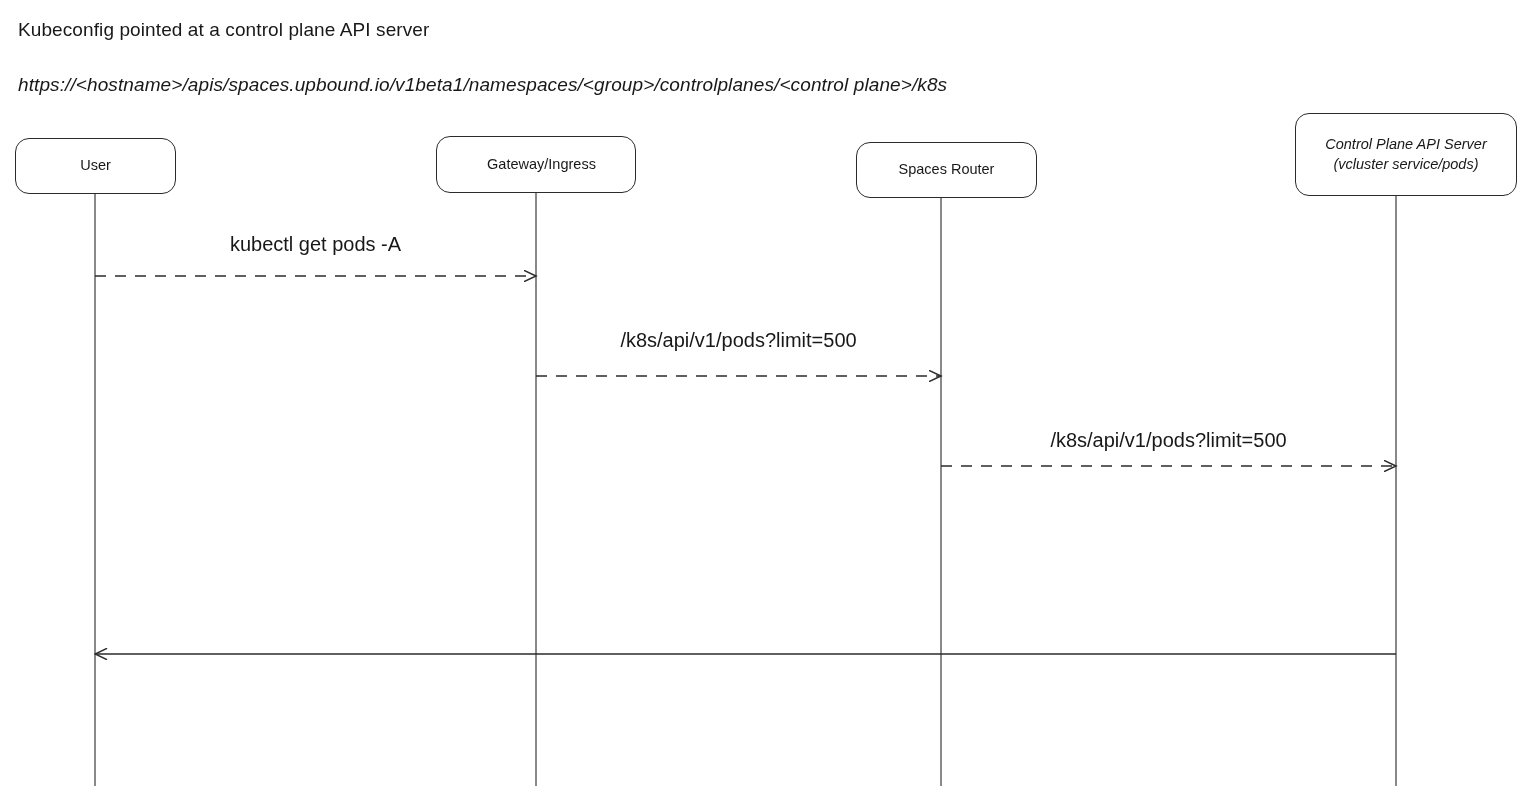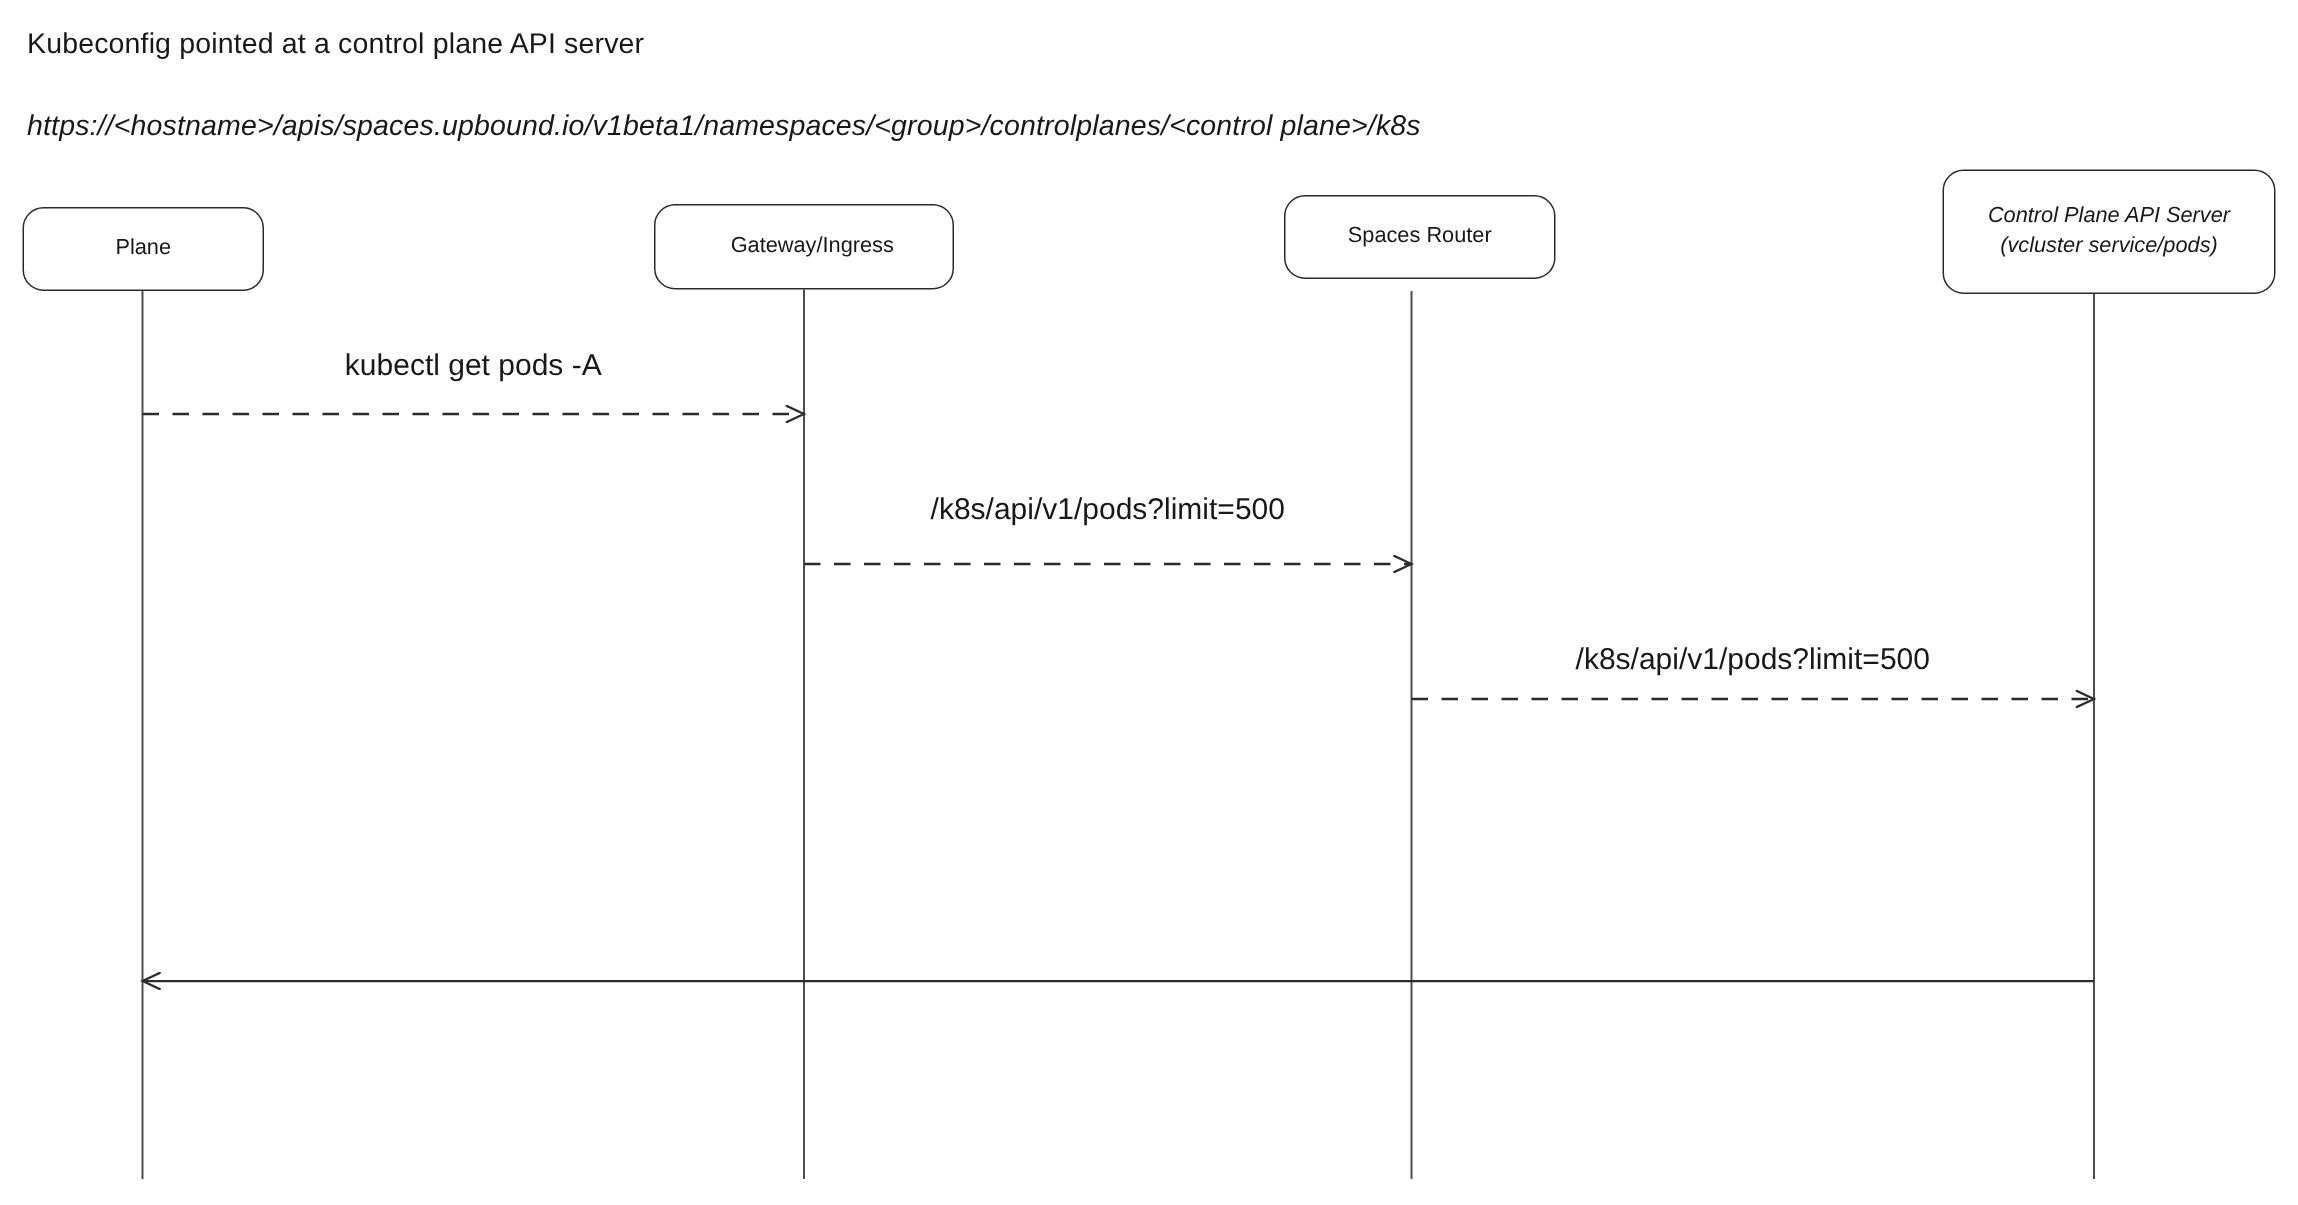--- a/index.html
+++ b/index.html
@@ -98,28 +98,28 @@
       </g>
     <g id="messages-group">
         <line x1="95" x2="536" y1="276" y2="276" stroke="#2b2b2b" stroke-width="1.7" stroke-dasharray="11,9" marker-end="url(#openArrowR)"></line>
         <line x1="536" x2="941" y1="376" y2="376" stroke="#2b2b2b" stroke-width="1.7" stroke-dasharray="11,9" marker-end="url(#openArrowR)"></line>
         <line x1="941" x2="1396" y1="466" y2="466" stroke="#2b2b2b" stroke-width="1.7" stroke-dasharray="11,9" marker-end="url(#openArrowR)"></line>
         <line x1="1396" x2="95" y1="654" y2="654" stroke="#2b2b2b" stroke-width="1.5" marker-end="url(#openArrowL)"></line>
       </g>
   </svg>
 
   <div class="participant" id="participant-user" style="left: 15px; top: 138px; width: 161px; height: 56px; border-color: rgb(43, 43, 43);">
-    <span class="p-label">Plane</span>
+    <span class="p-label">User</span>
   </div>
 
   <div class="participant" id="participant-gateway" style="left: 436px; top: 136px; width: 200px; height: 57px; border-color: rgb(43, 43, 43); padding-left: 11px;">
     <span class="p-label">Gateway/Ingress</span>
   </div>
 
-  <div class="participant" id="participant-router" style="left: 856px; top: 130px; width: 181px; height: 56px; border-color: rgb(43, 43, 43); align-items: center;">
+  <div class="participant" id="participant-router" style="left: 856px; top: 142px; width: 181px; height: 56px; border-color: rgb(43, 43, 43); align-items: center;">
     <span class="p-label">Spaces Router</span>
   </div>
 
   <div class="participant" id="participant-apisrv" style="left: 1295px; top: 113px; width: 222px; height: 83px; border-color: rgb(43, 43, 43); font-style: italic;">
     <span class="p-label">Control Plane API Server
 (vcluster service/pods)</span>
   </div>
 
   <div class="msg-label" id="msg-label-m1" style="left: 315.5px; top: 232px; color: rgb(24, 24, 24);">kubectl get pods -A</div>
 

